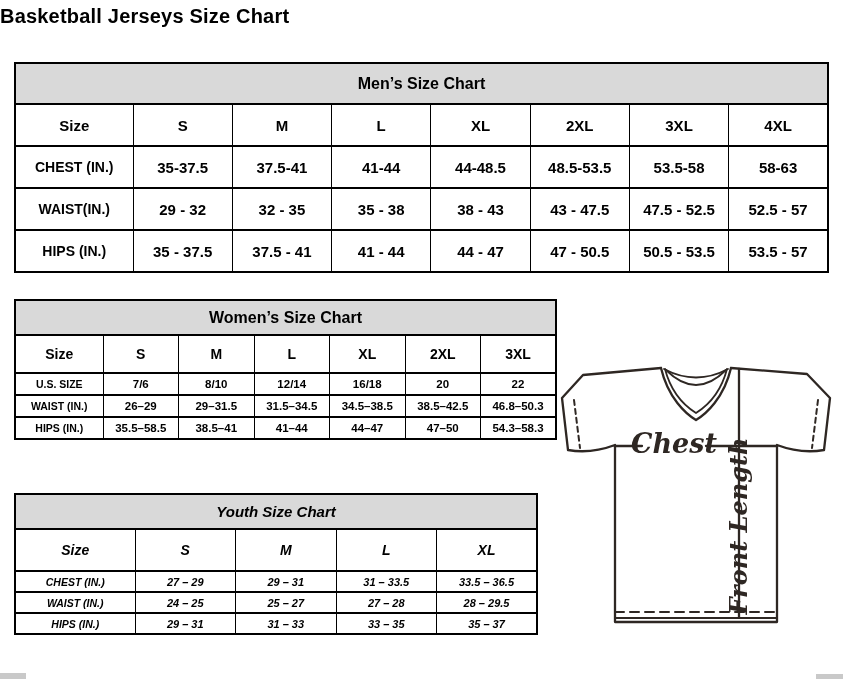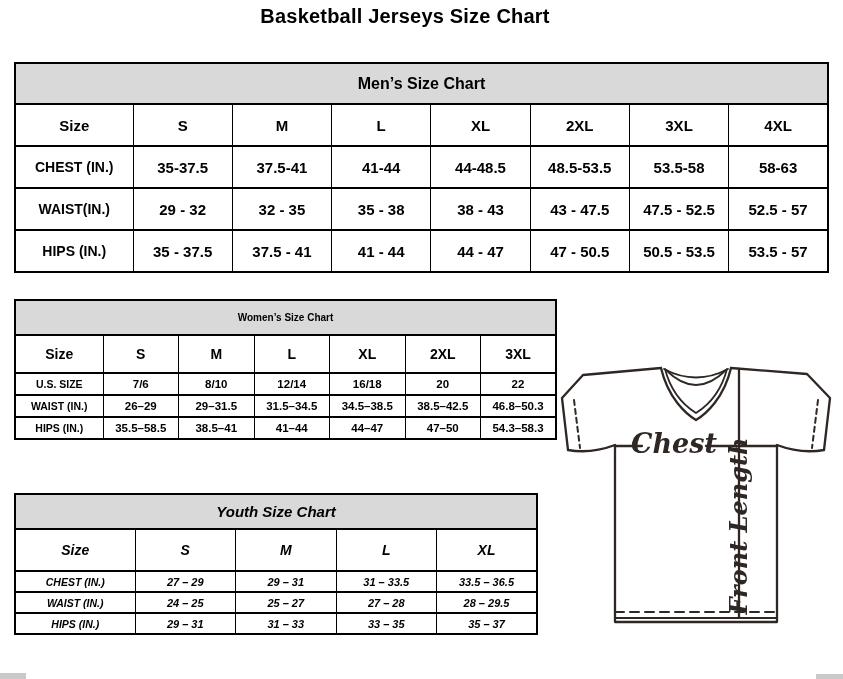--- a/index.html
+++ b/index.html
@@ -1,21 +1,21 @@
 <!DOCTYPE html>
 <html><head>
 <meta charset="utf-8">
 <style>
   html,body { margin:0; padding:0; }
   body {
     width:843px; height:679px; position:relative; overflow:hidden;
     background:#ffffff; font-family:"Liberation Sans", sans-serif; color:#000;
   }
   .page-title {
-    position:absolute; top:5px; left:0; width:810px; text-align:center;
+    position:absolute; top:5px; left:0; width:810px; 
     font-size:20px; font-weight:bold; letter-spacing:0.2px;
   }
   table.chart {
     border-collapse:collapse; table-layout:fixed; position:absolute;
     background:#fff; border:2px solid #000;
   }
   .chart th, .chart td {
     border:2px solid #000; border-left-width:1px; border-right-width:1px;
     text-align:center; vertical-align:middle; font-weight:bold; padding:0; overflow:hidden;
   }
@@ -23,21 +23,21 @@
 
   
   .mens { left:14px; top:62px; width:815px; }
   .mens .band th { height:39px; font-size:16px; }
   .mens .sizes th { height:40px; font-size:15px; }
   .mens td { height:40px; font-size:15px; }
   .mens td.rowlabel { font-size:14px; }
 
   
   .womens { left:14px; top:299px; width:543px; }
-  .womens .band th { height:33px; font-size:10px; }
+  .womens .band th { height:33px; font-size:16px; }
   .womens .sizes th { height:36px; font-size:14px; }
   .womens td { height:20px; font-size:11.5px;margin-left:34px; }
   .womens td.rowlabel { font-size:10.5px; }
 
   
   .youth { left:14px; top:493px; width:524px;font-style:italic; }
   .youth .band th { height:33px; font-size:15px; }
   .youth .sizes th { height:40px; font-size:14px; }
   .youth td { height:19px; font-size:11px; }
   .youth td.rowlabel { font-size:10.5px; }

